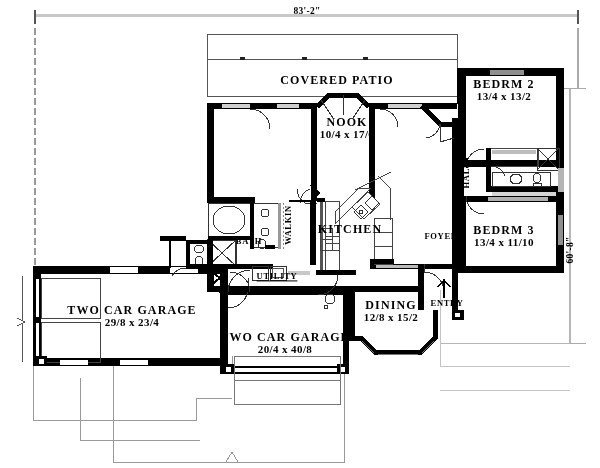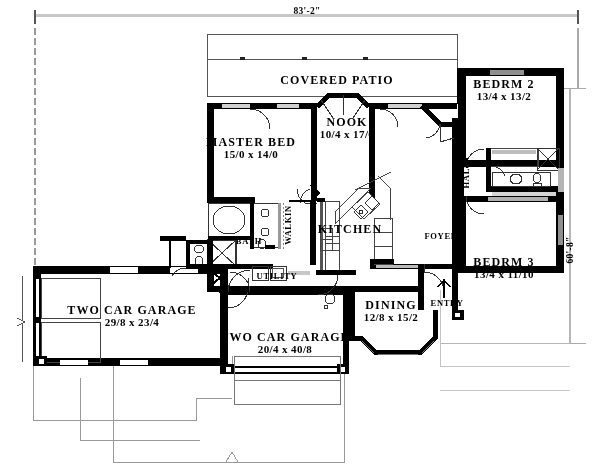--- a/index.html
+++ b/index.html
@@ -404,57 +404,53 @@
 
   <div class="room-label" style="left:337px; top:80px;">
     <span class="rl-name">COVERED PATIO</span>
   </div>
 
   <div class="room-label" style="left:504px; top:90px;">
     <span class="rl-name">BEDRM 2</span>
     <span class="rl-dims">13/4 x 13/2</span>
   </div>
 
-  <div class="room-label" style="left:251px; top:148px;">
-    <span class="rl-name">MASTER BED</span>
-    <span class="rl-dims">15/0 x 14/0</span>
-  </div>
 
   <div class="room-label" style="left:347px; top:128px;">
     <span class="rl-name">NOOK</span>
     <span class="rl-dims">10/4 x 17/0</span>
   </div>
 
 
   <div class="room-label label-sm" style="left:508px; top:164px;">
     <span class="rl-name">BATH</span>
   </div>
 
   <div class="room-label label-sm label-vert" style="left:467px; top:175px;">
     <span class="rl-name">HALL</span>
   </div>
 
-  <div class="room-label" style="left:504px; top:236px;margin-top:32px;">
+  <div class="room-label" style="left:504px; top:236px;">
     <span class="rl-name">BEDRM 3</span>
     <span class="rl-dims">13/4 x 11/10</span>
   </div>
 
   <div class="room-label" style="left:350px; top:229px;">
     <span class="rl-name">KITCHEN</span>
   </div>
 
   <div class="room-label label-sm label-vert" style="left:289px; top:225px;">
     <span class="rl-name">WALKIN</span>
   </div>
 
   <div class="room-label label-sm" style="left:249px; top:242px;">
     <span class="rl-name">BATH</span>
   </div>
 
-  <div class="room-label label-sm" style="left:277px; top:277px;">
+  <div class="room-label label-sm" style="left:277px; top:277px;text-decoration:underline;">
     <span class="rl-name">UTILITY</span>
   </div>
 
   <div class="room-label label-sm" style="left:441px; top:237px;">
     <span class="rl-name">FOYER</span>
   </div>
 
   <div class="room-label label-sm" style="left:447px; top:304px;text-align:center;">
     <span class="rl-name">ENTRY</span>
   </div>

